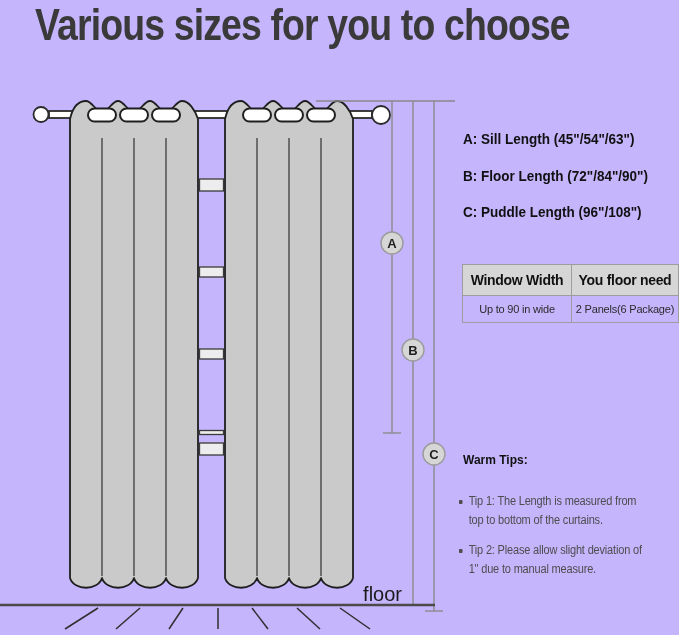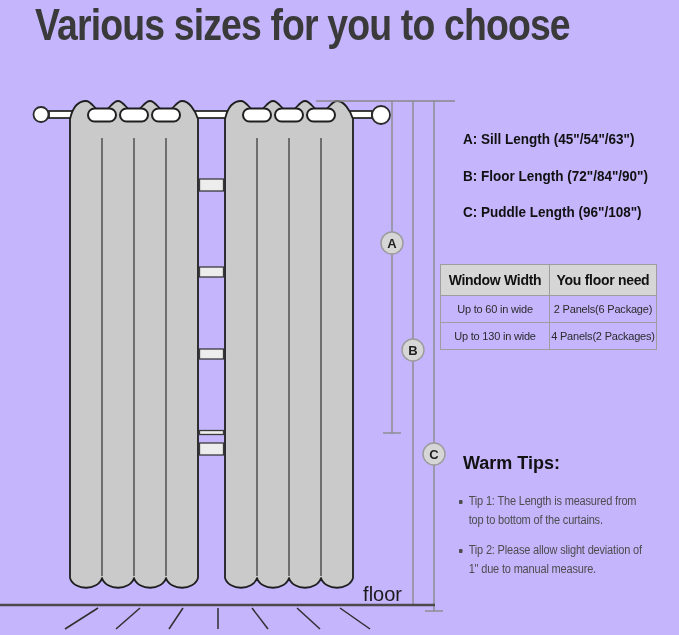--- a/index.html
+++ b/index.html
@@ -4,30 +4,30 @@
 <style>
   html,body{margin:0;padding:0;background:#fff;}
   .page{position:relative;width:679px;height:635px;background:#c4b5fd;overflow:hidden;
         font-family:"Liberation Sans", sans-serif;color:#1a1a1a;}
   .title{position:absolute;left:35px;top:0px;font-size:44px;font-weight:bold;color:#3a3a3a;
          letter-spacing:-1px;white-space:nowrap;transform:scaleX(.85);transform-origin:left top;}
   .diagram-svg{position:absolute;left:0;top:0;}
   .len-label{position:absolute;left:463px;font-size:15px;font-weight:bold;color:#111;
              white-space:nowrap;transform:scaleX(.9);transform-origin:left top;}
   .len-a{top:130px}.len-b{top:167px}.len-c{top:203px}
-  table.size-table{position:absolute;left:440px;top:264px;width:214px;border-collapse:collapse;
+  table.size-table{position:absolute;left:462px;top:264px;width:214px;border-collapse:collapse;
                    table-layout:fixed;padding-left:32px;}
   table.size-table th,table.size-table td{border:1px solid #9e9e9e;text-align:center;
                    vertical-align:middle;padding:0;}
   table.size-table th{height:30px;background:#d6d6d6;font-size:14px;font-weight:bold;
                    letter-spacing:-.3px;color:#111;}
   table.size-table td{height:26px;font-size:11px;letter-spacing:-.2px;color:#2b2b2b;
                    white-space:nowrap;}
   .col-w1{width:108px}.col-w2{width:106px}
-  .warm-tips-heading{position:absolute;left:463px;top:453px;font-size:18px;font-weight:bold;color:#111;}
+  .warm-tips-heading{position:absolute;left:463px;top:453px;font-size:12px;font-weight:bold;color:#111;}
   .tip{position:absolute;left:459px;width:230px;font-size:12.5px;line-height:19px;color:#4d4d4d;
        letter-spacing:-.2px;white-space:nowrap;transform:scaleX(.88);transform-origin:left top;}
   .tip-1{top:492px}.tip-2{top:541px}
   .tip-row{display:flex;align-items:flex-start;}
   .bullet{width:4px;height:4px;background:#4d4d4d;border-radius:1px;margin:8px 7px 0 0;flex:0 0 auto;}
   .tip-lines span{display:block;}
 </style>
 </head>
 <body>
 
@@ -142,26 +142,22 @@
 
   <table class="size-table">
     <thead>
       <tr>
         <th class="col-w1">Window Width</th>
         <th class="col-w2">You floor need</th>
       </tr>
     </thead>
     <tbody>
       <tr>
-        <td>Up to 60 in wide</td>
+        <td>Up to 90 in wide</td>
         <td>2 Panels(6 Package)</td>
-      </tr>
-      <tr>
-        <td>Up to 130 in wide</td>
-        <td>4 Panels(2 Packages)</td>
       </tr>
     </tbody>
   </table>
 
   <div class="warm-tips-heading">Warm Tips:</div>
 
   <div class="tip tip-1">
     <div class="tip-row">
       <span class="bullet"></span>
       <span class="tip-lines">

